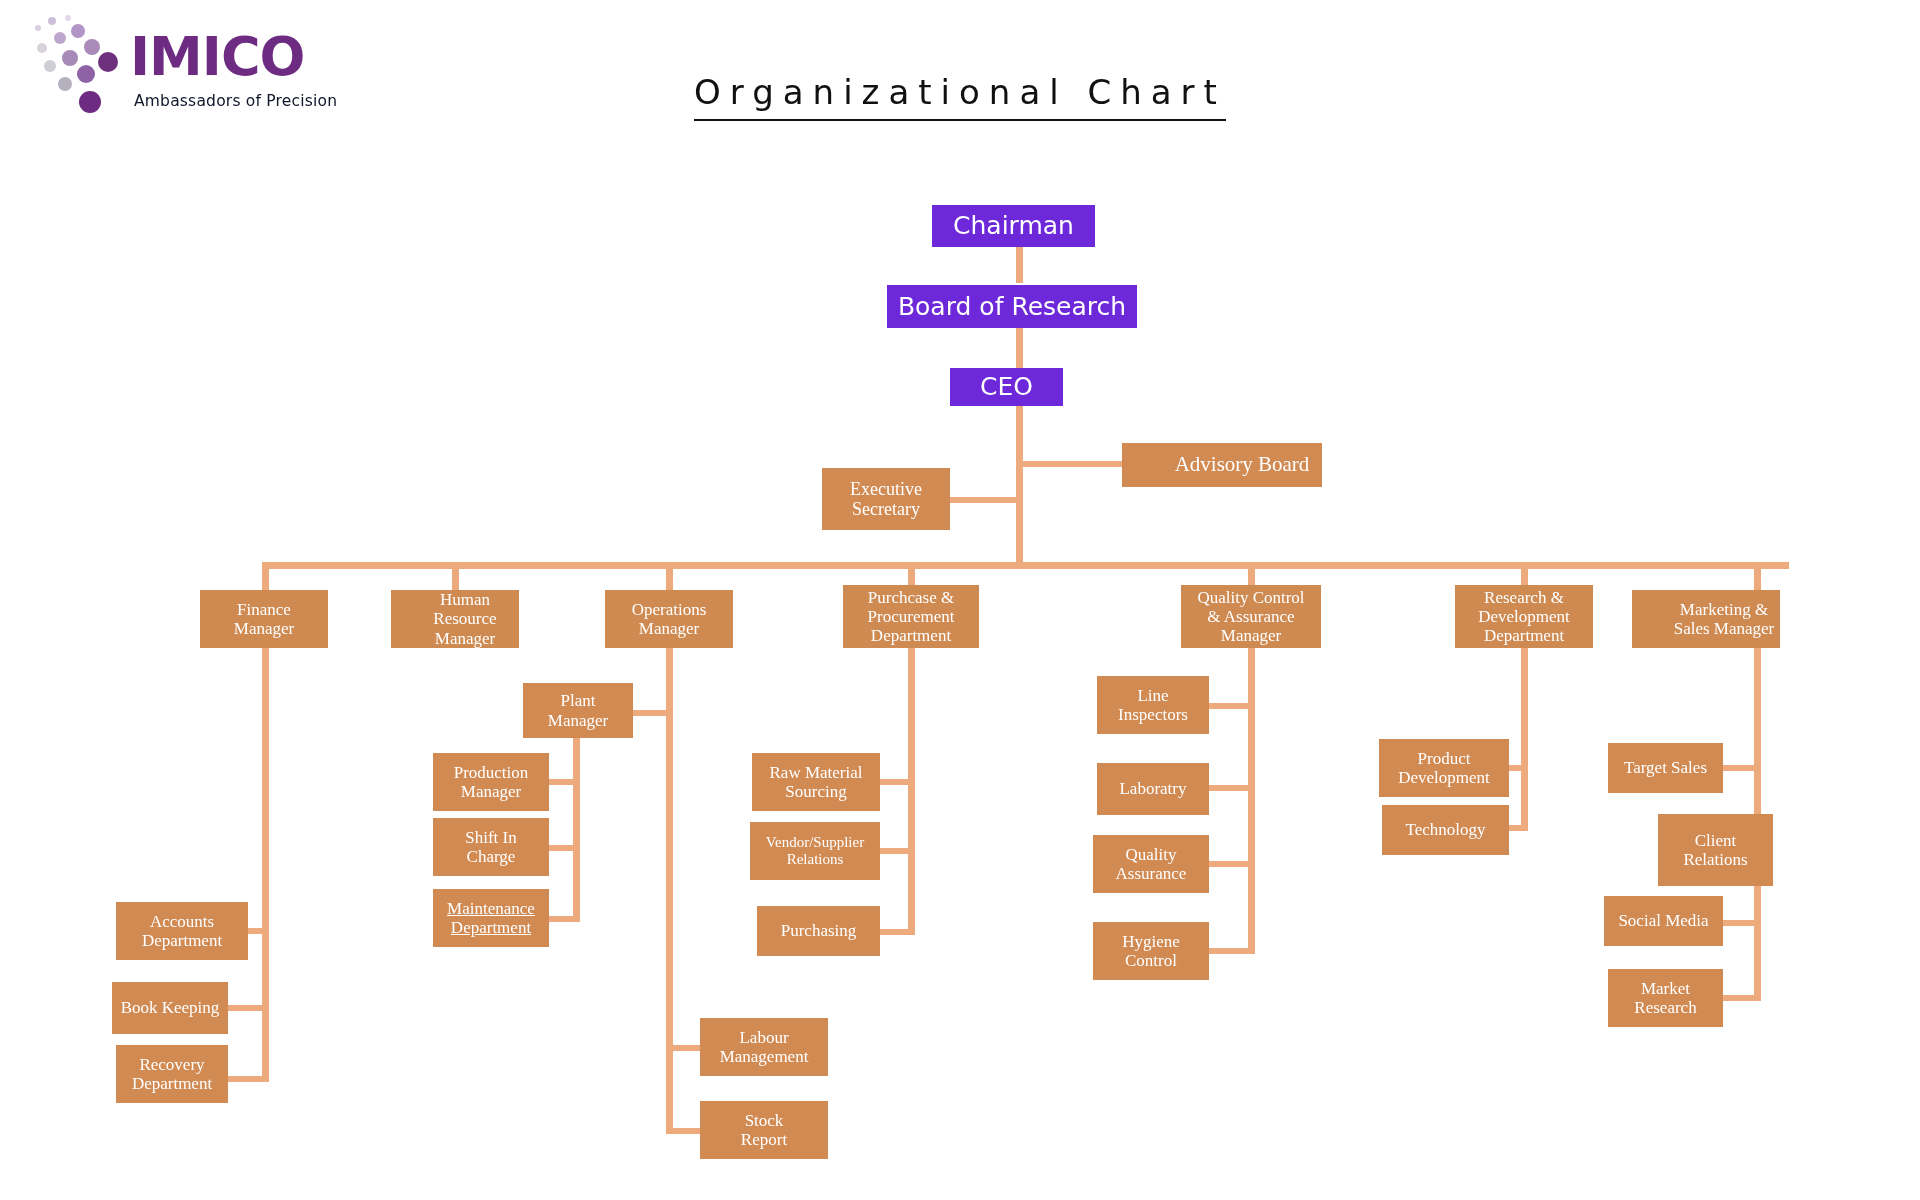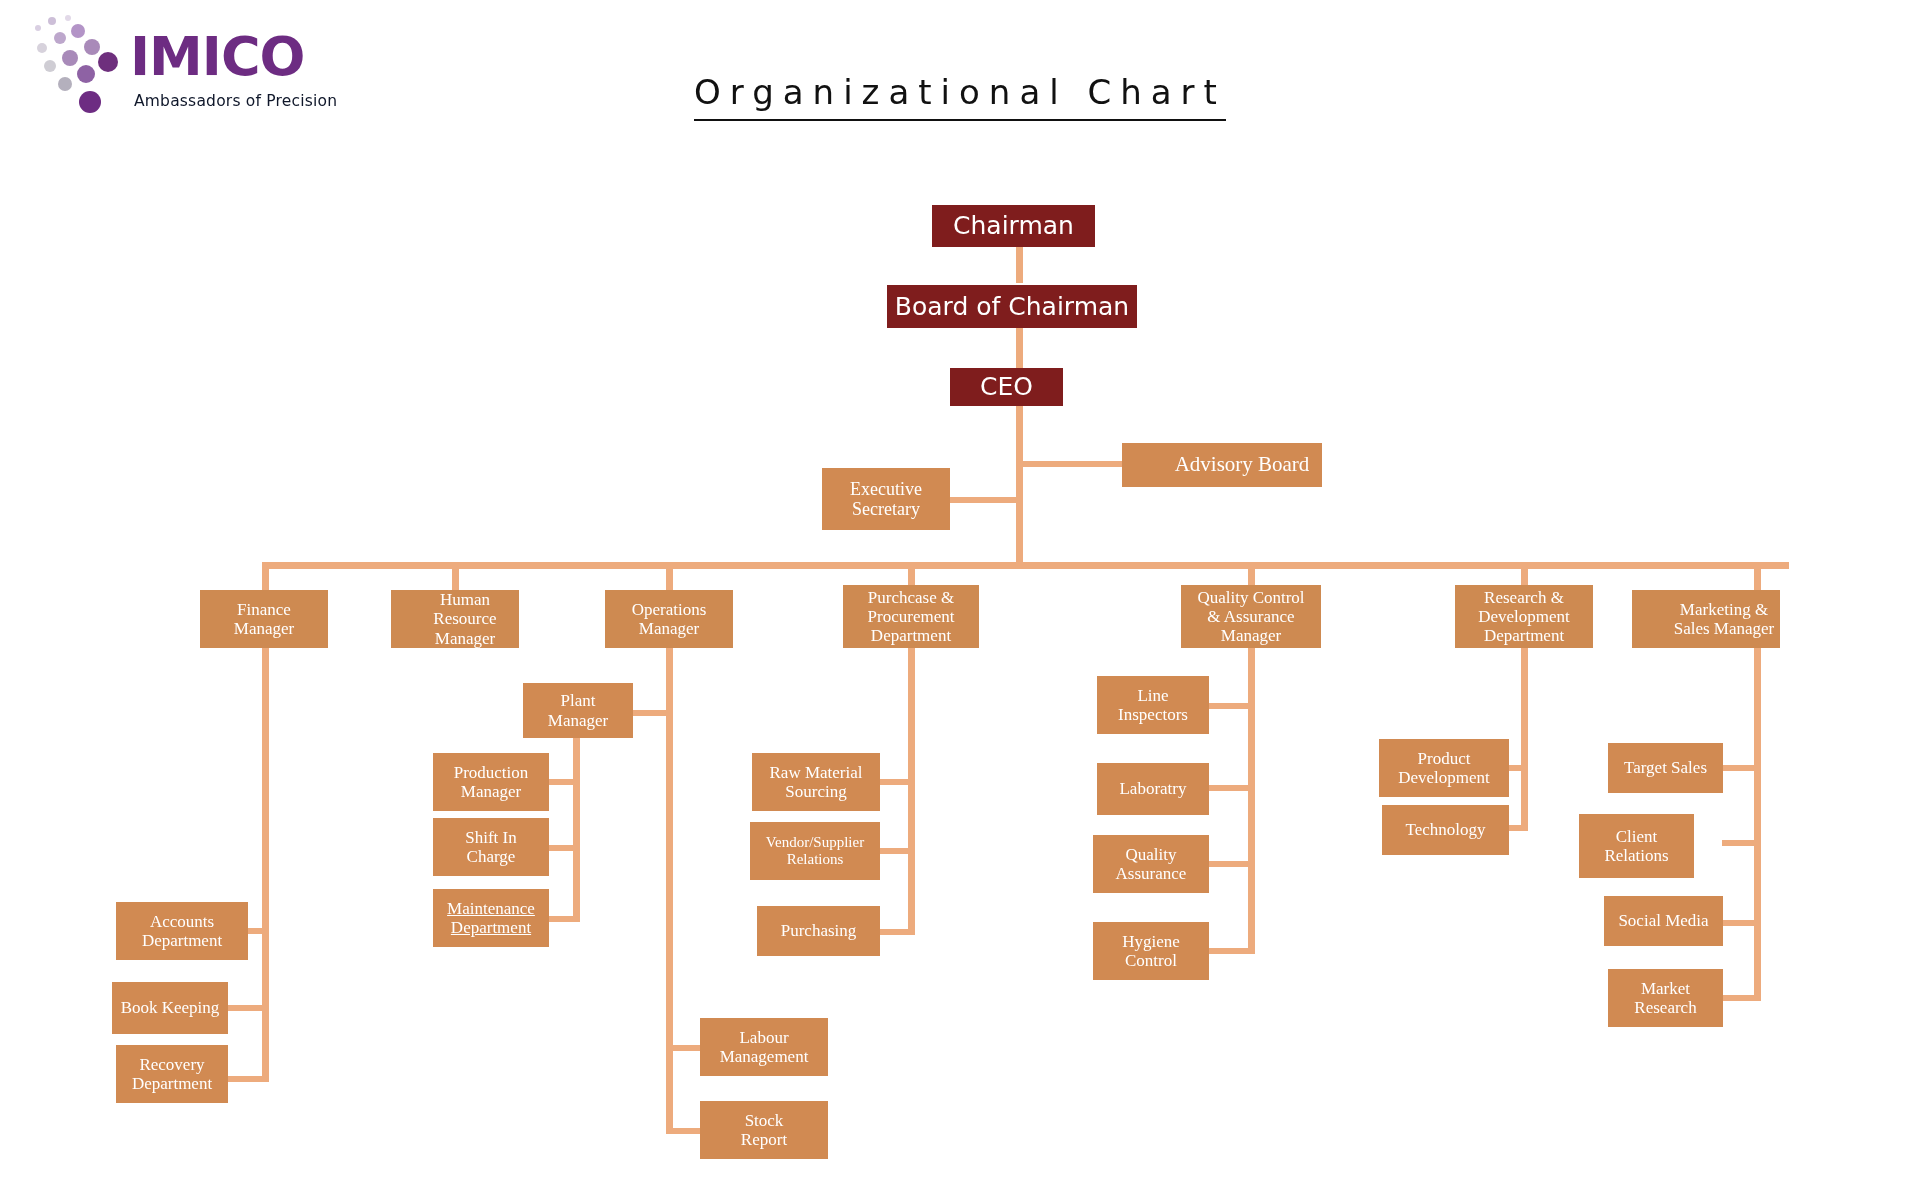--- a/index.html
+++ b/index.html
@@ -85,21 +85,21 @@
     display: flex;
     align-items: center;
     justify-content: center;
     text-align: center;
     color: #ffffff;
     line-height: 1.12;
     z-index: 3;
     white-space: pre-line;
   }
   .node.lvl-top {
-    background: #7f1d1d;
+    background: #6d28d9;
     font-family: "DejaVu Sans", "Liberation Sans", sans-serif;
     font-size: 25px;
   }
   .node.lvl-sub {
     background: #d18a52;
     font-family: "Liberation Serif", "DejaVu Serif", serif;
     font-size: 18px;
   }
   .node.lvl-mgr {
     background: #ce8a51;
@@ -193,21 +193,21 @@
   <div class="conn" style="left:1488px; top:825px; width:40px; height:6px;"></div>
 
   <div class="conn" style="left:1754px; top:648px; width:7px; height:352px;"></div>
   <div class="conn" style="left:1722px; top:765px; width:39px; height:6px;"></div>
   <div class="conn" style="left:1722px; top:840px; width:39px; height:6px;"></div>
   <div class="conn" style="left:1722px; top:920px; width:39px; height:6px;"></div>
   <div class="conn" style="left:1722px; top:995px; width:39px; height:6px;"></div>
 
   <div class="node lvl-top" style="left:932px; top:205px; width:163px; height:42px;">Chairman</div>
 
-  <div class="node lvl-top" style="left:887px; top:285px; width:250px; height:43px;">Board of Chairman</div>
+  <div class="node lvl-top" style="left:887px; top:285px; width:250px; height:43px;">Board of Research</div>
 
   <div class="node lvl-top" style="left:950px; top:368px; width:113px; height:38px;">CEO</div>
 
   <div class="node lvl-sub" style="left:1122px; top:443px; width:200px; height:44px; font-size:21px;padding-left:40px;">Advisory Board</div>
 
   <div class="node lvl-sub" style="left:822px; top:468px; width:128px; height:62px;">Executive
 Secretary</div>
 
   <div class="node lvl-mgr" style="left:200px; top:590px; width:128px; height:58px;">Finance
 Manager</div>
@@ -279,21 +279,21 @@
   <div class="node lvl-leaf" style="left:1093px; top:922px; width:116px; height:58px;">Hygiene
 Control</div>
 
   <div class="node lvl-leaf" style="left:1379px; top:739px; width:130px; height:58px;">Product
 Development</div>
 
   <div class="node lvl-leaf" style="left:1382px; top:805px; width:127px; height:50px;">Technology</div>
 
   <div class="node lvl-leaf" style="left:1608px; top:743px; width:115px; height:50px;">Target Sales</div>
 
-  <div class="node lvl-leaf" style="left:1579px; top:814px; width:115px; height:64px;">Client
+  <div class="node lvl-leaf" style="left:1658px; top:814px; width:115px; height:72px;">Client
 Relations</div>
 
   <div class="node lvl-leaf" style="left:1604px; top:896px; width:119px; height:50px;">Social Media</div>
 
   <div class="node lvl-leaf" style="left:1608px; top:969px; width:115px; height:58px;">Market
 Research</div>
 
 </div>
 
 </body></html>

